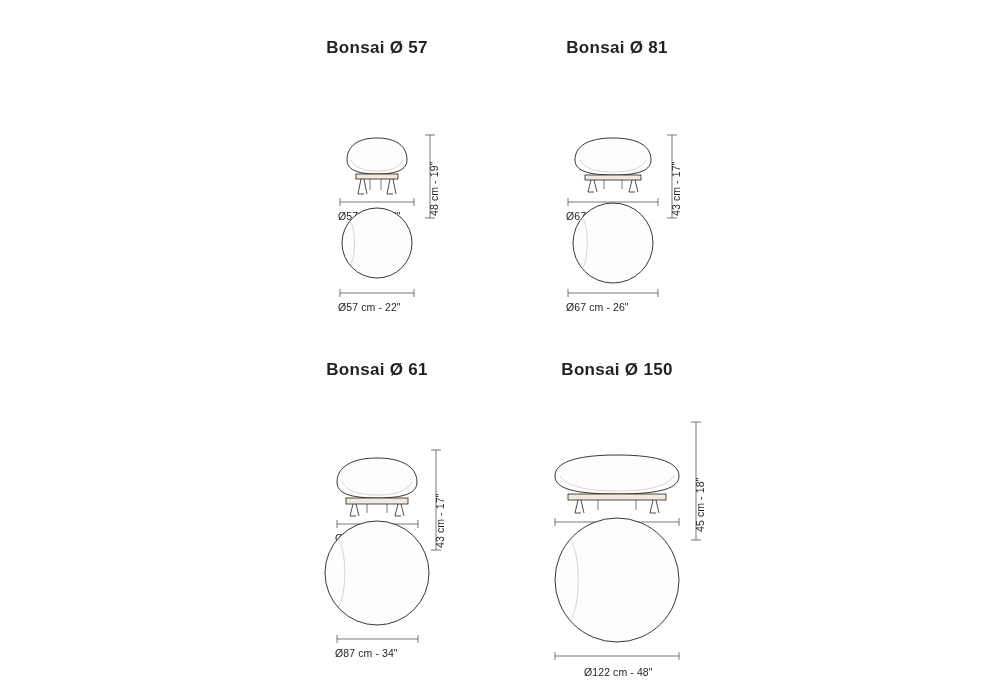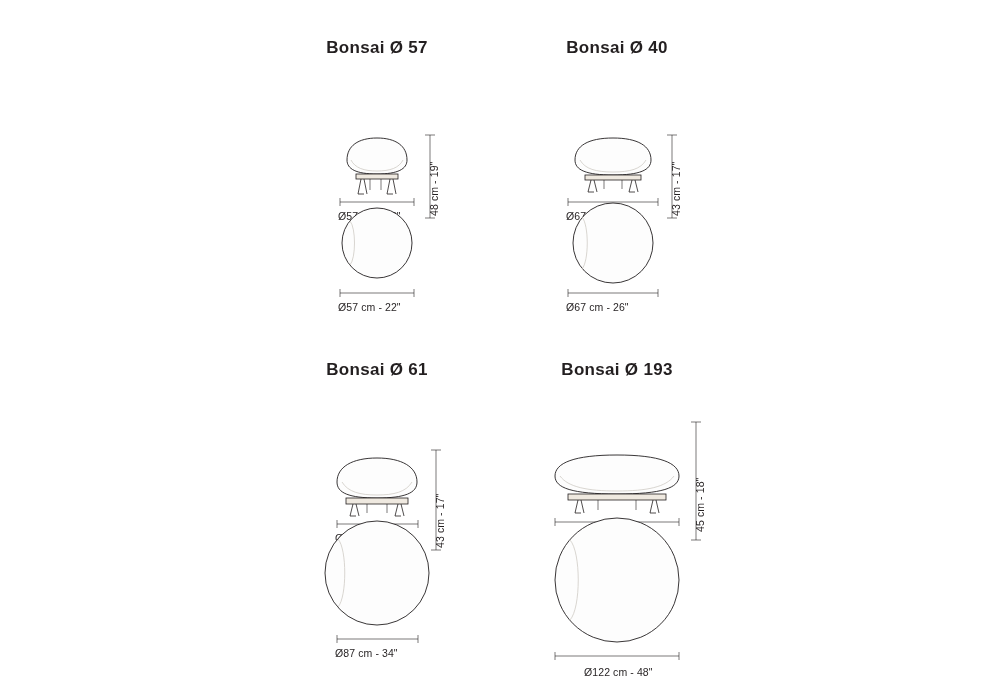--- a/index.html
+++ b/index.html
@@ -126,21 +126,21 @@
 
       <path class="ln-thin" d="M88,95 L162,95"></path>
       <path class="ln-thin" d="M88,91 L88,99"></path>
       <path class="ln-thin" d="M162,91 L162,99"></path>
     </svg>
     <div class="dim-label" style="left:86px; top:263px;">Ø57 cm - 22"</div>
   </div>
 
   <div class="cell" style="left:480px; top:38px; width:250px; height:260px;">
 
-    <div class="cell-title">Bonsai Ø 40</div>
+    <div class="cell-title">Bonsai Ø 81</div>
 
     <svg style="left:0px; top:60px;" width="250" height="130" viewBox="0 0 250 130">
       <path class="body-fill" d="M83,62 C83,48 96,40 121,40 C146,40 159,48 159,62 C159,72 148,77 121,77 C94,77 83,72 83,62 Z"></path>
       <path class="seam" d="M88,62 C93,71 104,74 121,74 C138,74 149,71 154,62"></path>
       <rect class="leg-fill" x="93" y="77" width="56" height="5"></rect>
       <path class="ln" d="M99,82 L96,94"></path>
       <path class="ln" d="M102,82 L105,94"></path>
       <path class="ln" d="M140,82 L137,94"></path>
       <path class="ln" d="M143,82 L146,94"></path>
       <path class="ln" d="M96,94 L102,94"></path>
@@ -204,21 +204,21 @@
       <path class="seam" d="M86,24 C95,34 95,82 86,92"></path>
       <path class="ln-thin" d="M85,124 L166,124"></path>
       <path class="ln-thin" d="M85,120 L85,128"></path>
       <path class="ln-thin" d="M166,120 L166,128"></path>
     </svg>
     <div class="dim-label" style="left:83px; top:287px;">Ø87 cm - 34"</div>
   </div>
 
   <div class="cell" style="left:480px; top:360px; width:260px; height:290px;">
 
-    <div class="cell-title" style="width:250px;">Bonsai Ø 193</div>
+    <div class="cell-title" style="width:250px;">Bonsai Ø 150</div>
 
     <svg style="left:0px; top:58px;" width="260" height="130" viewBox="0 0 260 130">
       <path class="body-fill" d="M63,58 C63,45 82,37 125,37 C168,37 187,45 187,58 C187,70 170,76 125,76 C80,76 63,70 63,58 Z"></path>
       <path class="seam" d="M68,58 C76,69 95,73 125,73 C155,73 174,69 182,58"></path>
       <rect class="leg-fill" x="76" y="76" width="98" height="6"></rect>
       <path class="ln" d="M86,82 L83,95"></path>
       <path class="ln" d="M89,82 L92,95"></path>
       <path class="ln" d="M161,82 L158,95"></path>
       <path class="ln" d="M164,82 L167,95"></path>
       <path class="ln" d="M83,95 L89,95"></path>

